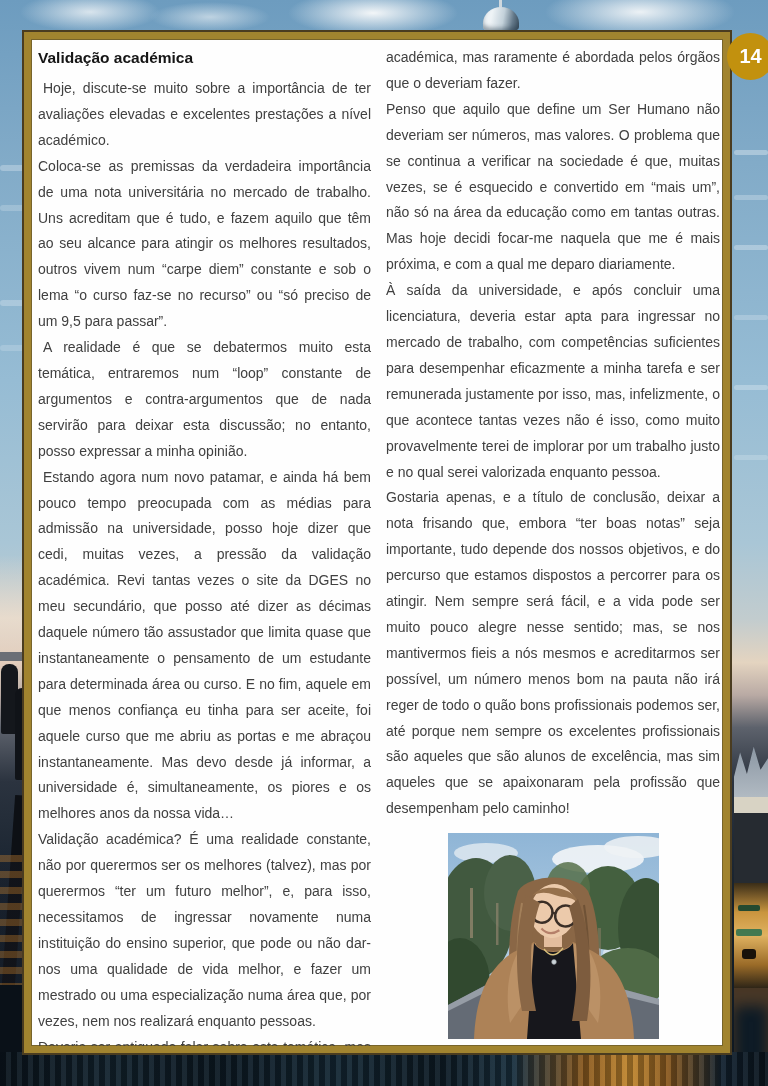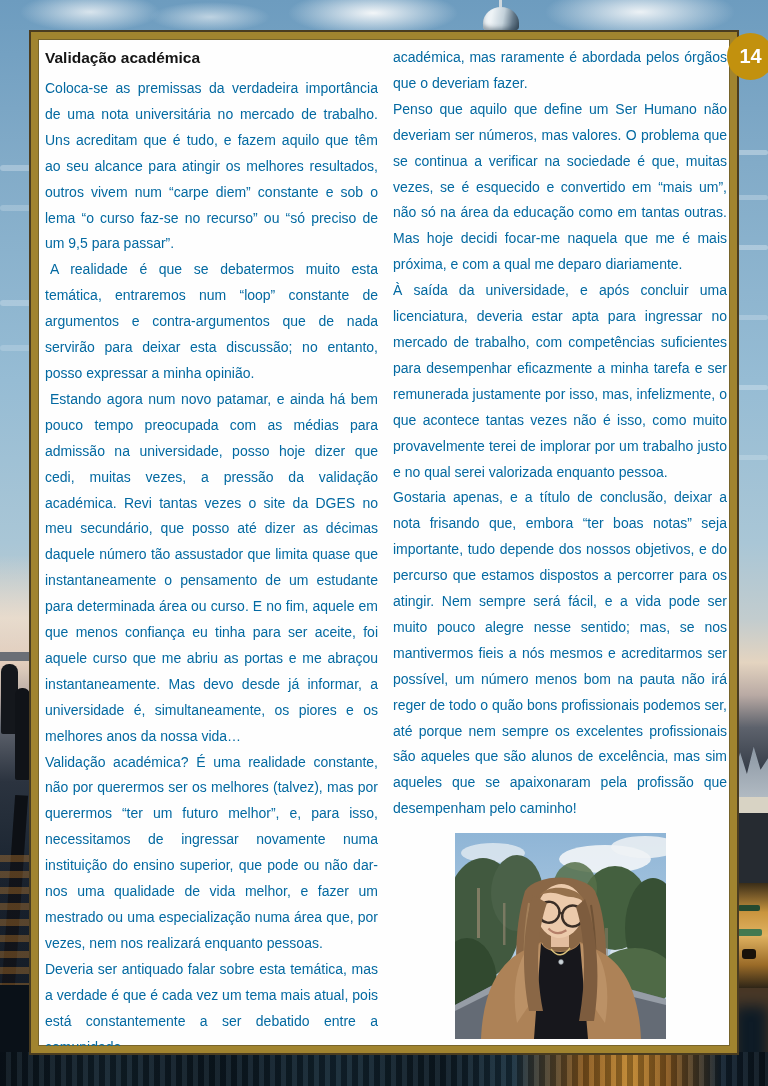--- a/index.html
+++ b/index.html
@@ -58,28 +58,28 @@
   .bg-right .gold .w3{position:absolute;left:8px;top:66px;width:14px;height:10px;background:#18120a;border-radius:3px;}
   .bg-right .water{position:absolute;right:0;top:988px;width:34px;height:98px;background:#0e1b26;
     box-shadow:inset 0 18px 14px rgba(180,110,40,.35);}
   
   .bg-bottom{position:absolute;left:0;bottom:0;width:768px;height:34px;z-index:1;
     background:linear-gradient(90deg,#0b151e 0%,#13242f 14%,#0d1a24 28%,#142835 44%,
       #0e1c26 57%,#1a3140 67%,#8a5a20 76%,#c1872f 82%,#8a5a20 87%,#122230 94%,#0b151e 100%);}
   .bg-bottom::after{content:"";position:absolute;inset:0;
     background:repeating-linear-gradient(90deg,rgba(0,0,0,.28) 0 6px,rgba(255,255,255,.05) 6px 11px);}
   
-  .panel{position:absolute;left:31px;top:32px;width:706px;height:1021px;box-sizing:border-box;
+  .panel{position:absolute;left:24px;top:32px;width:706px;height:1021px;box-sizing:border-box;
     background:#fefefe;border:7px solid #a1842f;outline:2px solid #4a3c20;
     box-shadow:inset 0 0 0 1px #77642b;z-index:2;overflow:hidden;}
   .col{position:absolute;top:6px;}
   .col-left{left:7px;width:333px;}
   .col-right{left:355px;width:334px;}
   .article-title{font-size:15.5px;font-weight:700;line-height:26px;margin:0 0 5px 0;color:#151515;}
-  .col p{font-size:14px;line-height:25.9px;text-align:justify;margin:0;color:#0369a1;}
+  .col p{font-size:14px;line-height:25.9px;text-align:justify;margin:0;color:#404040;}
   .p-indent{text-indent:5px;}
   
   .photo-wrap{width:211px;margin:11px auto 0;}
   .photo-wrap svg{display:block;}
   
   .page-badge{position:absolute;left:727px;top:33px;width:47px;height:47px;border-radius:50%;
     background:#c2910e;color:#ffffff;display:flex;align-items:center;justify-content:center;
     font-size:20px;font-weight:700;z-index:3;}
 </style>
 </head>
@@ -128,20 +128,21 @@
 </div>
 
 <div class="bg-bottom"></div>
 
 <div class="page-badge">14</div>
 
 <div class="panel">
 
   <div class="col col-left">
     <h1 class="article-title">Validação académica</h1>
+    <p class="p-indent">Hoje, discute-se muito sobre a importância de ter avaliações elevadas e excelentes prestações a nível académico.</p>
     <p>Coloca-se as premissas da verdadeira importância de uma nota universitária no mercado de trabalho. Uns acreditam que é tudo, e fazem aquilo que têm ao seu alcance para atingir os melhores resultados, outros vivem num “carpe diem” constante e sob o lema “o curso faz-se no recurso” ou “só preciso de um 9,5 para passar”.</p>
     <p class="p-indent">A realidade é que se debatermos muito esta temática, entraremos num “loop” constante de argumentos e contra-argumentos que de nada servirão para deixar esta discussão; no entanto, posso expressar a minha opinião.</p>
     <p class="p-indent">Estando agora num novo patamar, e ainda há bem pouco tempo preocupada com as médias para admissão na universidade, posso hoje dizer que cedi, muitas vezes, a pressão da validação académica. Revi tantas vezes o site da DGES no meu secundário, que posso até dizer as décimas daquele número tão assustador que limita quase que instantaneamente o pensamento de um estudante para determinada área ou curso. E no fim, aquele em que menos confiança eu tinha para ser aceite, foi aquele curso que me abriu as portas e me abraçou instantaneamente. Mas devo desde já informar, a universidade é, simultaneamente, os piores e os melhores anos da nossa vida…</p>
     <p>Validação académica? É uma realidade constante, não por querermos ser os melhores (talvez), mas por querermos “ter um futuro melhor”, e, para isso, necessitamos de ingressar novamente numa instituição do ensino superior, que pode ou não dar-nos uma qualidade de vida melhor, e fazer um mestrado ou uma especialização numa área que, por vezes, nem nos realizará enquanto pessoas.</p>
     <p>Deveria ser antiquado falar sobre esta temática, mas a verdade é que é cada vez um tema mais atual, pois está constantemente a ser debatido entre a comunidade</p>
   </div>
 
   <div class="col col-right">
     <p>académica, mas raramente é abordada pelos órgãos que o deveriam fazer.</p>
     <p>Penso que aquilo que define um Ser Humano não deveriam ser números, mas valores. O problema que se continua a verificar na sociedade é que, muitas vezes, se é esquecido e convertido em “mais um”, não só na área da educação como em tantas outras. Mas hoje decidi focar-me naquela que me é mais próxima, e com a qual me deparo diariamente.</p>

